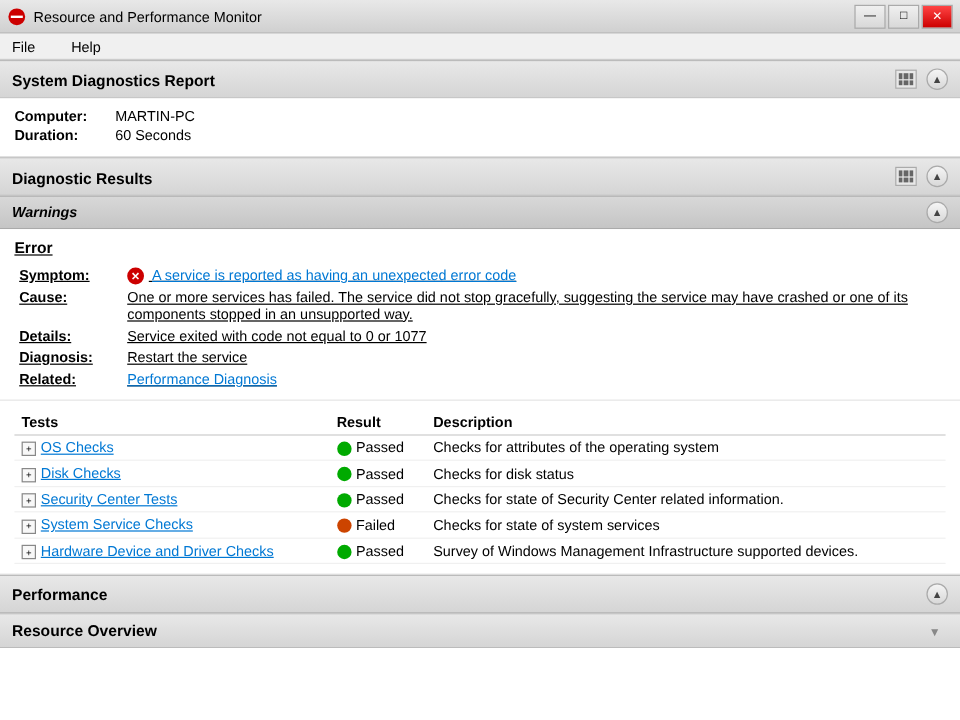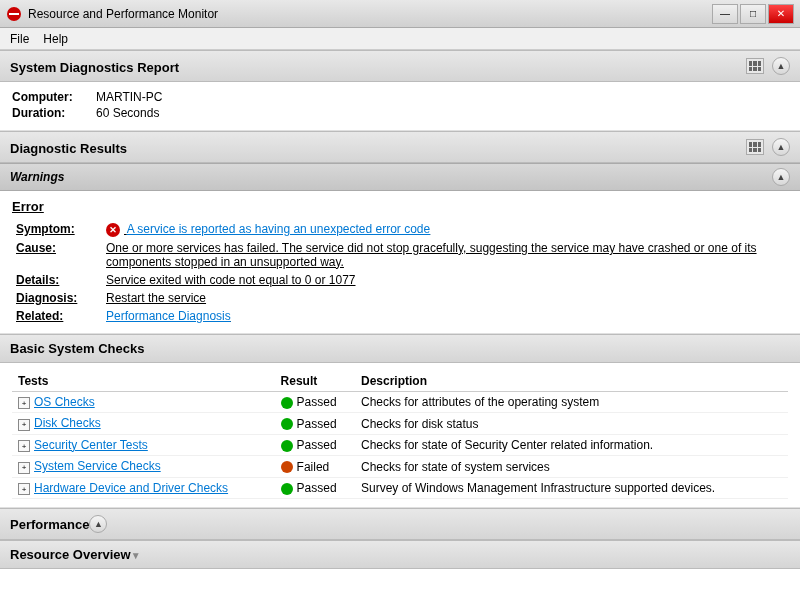--- a/index.html
+++ b/index.html
@@ -54,21 +54,21 @@
     .tb-btn.close { background: linear-gradient(to bottom, #f44, #c00); color: white; }
 
     
     .menu-bar {
       background: #f0f0f0;
       border-bottom: 1px solid #ccc;
       display: flex;
       padding: 2px 4px;
       height: 22px;
       align-items: center;
-      gap: 2px;
+      gap: 18px;
     }
     .menu-item {
       padding: 1px 6px;
       cursor: pointer;
       font-size: 12px;
     }
 
     
     .main {
       height: calc(600px - 50px);
@@ -263,21 +263,21 @@
     }
 
     
     .bottom-section {
       background: linear-gradient(to bottom, #e8e8e8, #d5d5d5);
       border-top: 1px solid #bbb;
       border-bottom: 1px solid #bbb;
       padding: 6px 10px;
       display: flex;
       align-items: center;
-      justify-content: flex-start;
+      justify-content: space-between;
       cursor: pointer;
     }
     .bottom-section-title {
       font-size: 13px;
       font-weight: bold;
       color: #000;
     }
 
     
     .main::-webkit-scrollbar { width: 16px; }
@@ -381,23 +381,20 @@
       <tr>
         <td class="label">Related:</td>
         <td>
           <span class="link">Performance Diagnosis</span>
         </td>
       </tr>
     </tbody>
       </table>
   </div>
 
-  <div class="section-header">
-    <span class="section-header-title">Basic System Checks</span>
-  </div>
 
   <div class="checks-section">
     <table class="checks-table">
       <thead>
         <tr>
           <th>Tests</th>
           <th>Result</th>
           <th>Description</th>
         </tr>
       </thead>

